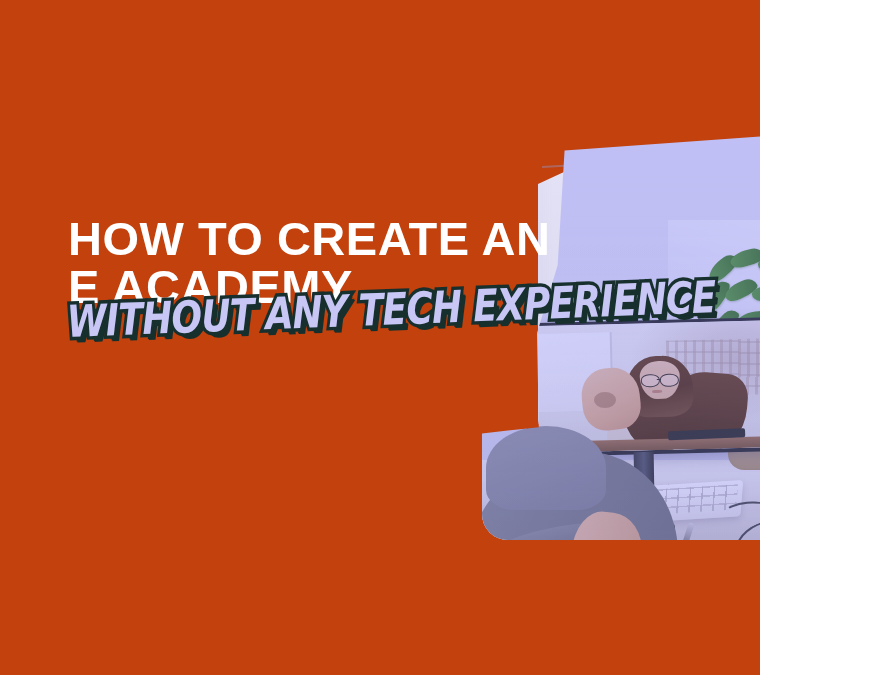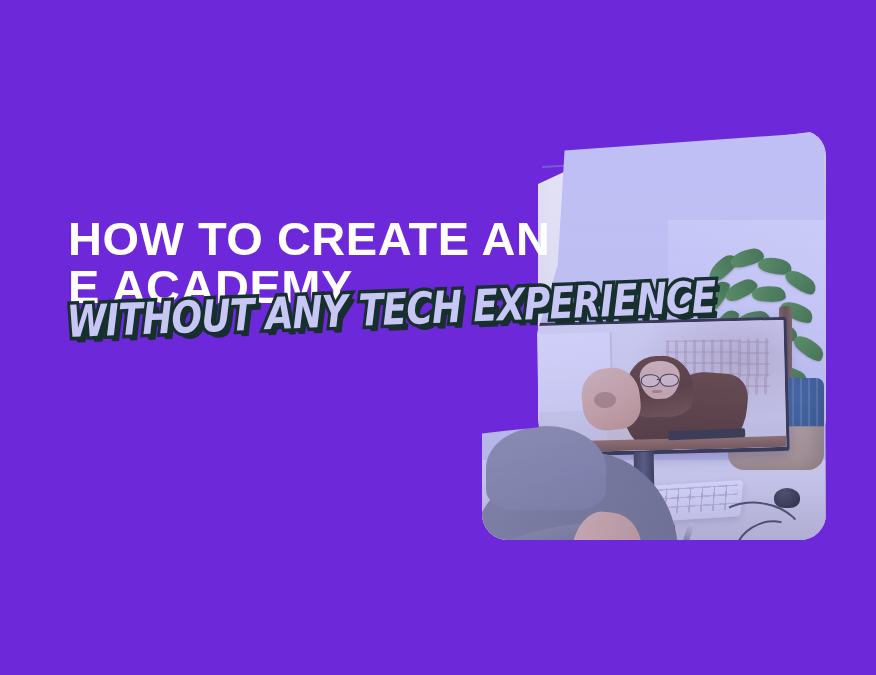--- a/index.html
+++ b/index.html
@@ -3,24 +3,24 @@
 <meta charset="utf-8">
 <title>E Academy Promo Graphic</title>
 <style>
   html, body {
     margin: 0;
     padding: 0;
     background: #ffffff;
   }
   .canvas {
     position: relative;
-    width: 876px;
+    width: 760px;
     height: 675px;
     overflow: hidden;
-    background: #6d28d9;
+    background: #c2410c;
     font-family: "Liberation Sans", sans-serif;
   }
 
   
   .photo-wrap {
     position: absolute;
     left: 482px;
     top: 130px;
     width: 344px;
     height: 410px;

